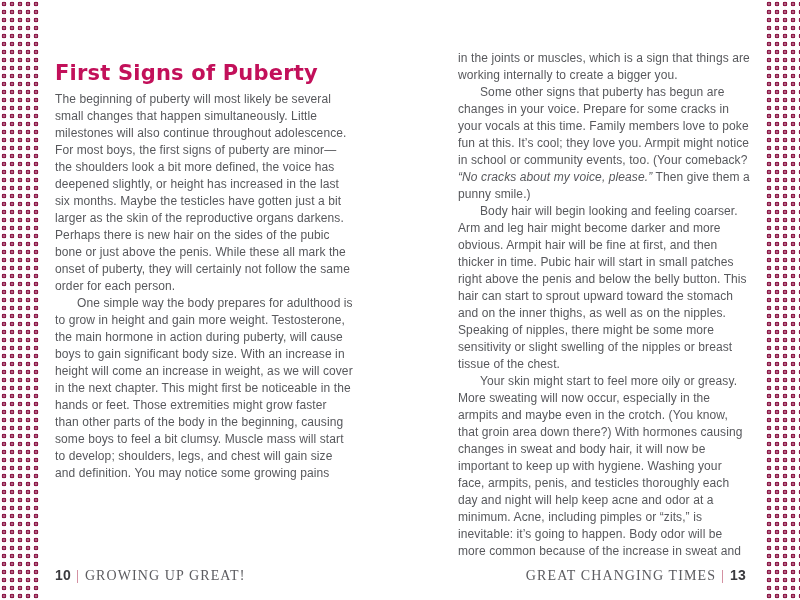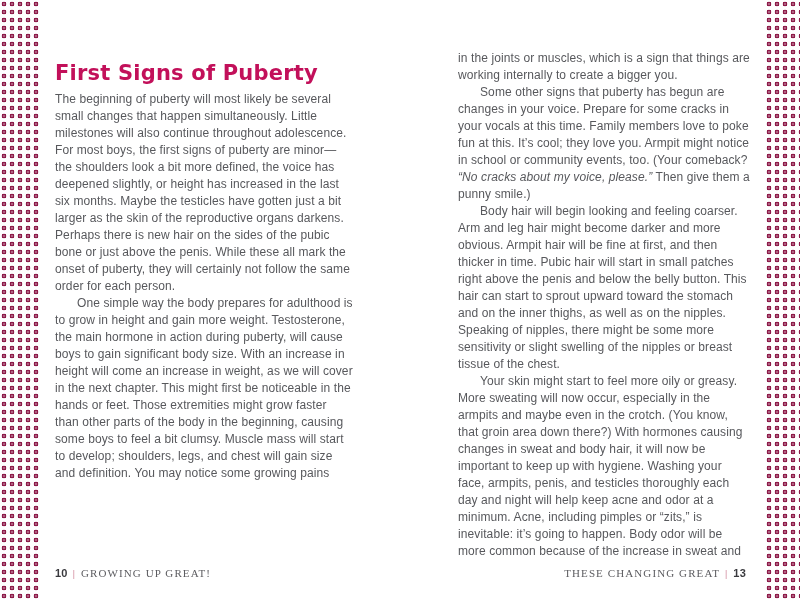--- a/index.html
+++ b/index.html
@@ -33,21 +33,21 @@
     font-family:"DejaVu Sans", sans-serif;
     font-weight:bold;
     color:var(--heading,#C2105A);
     font-size:21px;line-height:24px;
     letter-spacing:0.2px;
     margin:11px 0 6px 0;
   }
   .footer{
     position:absolute;top:567px;
     font-family:"Liberation Serif", serif;
-    font-size:11px;letter-spacing:1.1px;
+    font-size:14px;letter-spacing:1.1px;
     color:var(--footer-text,#5C5C60);
     white-space:nowrap;
   }
   #footer-left{left:55px;}
   #footer-right{right:54px;}
   .footer .pagenum{
     font-family:"Liberation Sans", sans-serif;
     font-weight:bold;letter-spacing:0.2px;
     color:var(--page-number,#3A3A3E);
   }
@@ -73,15 +73,15 @@
       <p class="para indent"><span>Some other signs that puberty has begun are changes in your voice. Prepare for some cracks in your vocals at this time. Family members love to poke fun at this. It’s cool; they love you. Armpit might notice in school or community events, too. (Your comeback? </span><em>“No cracks about my voice, please.”</em><span> Then give them a punny smile.)</span></p>
       <p class="para indent"><span>Body hair will begin looking and feeling coarser. Arm and leg hair might become darker and more obvious. Armpit hair will be fine at first, and then thicker in time. Pubic hair will start in small patches right above the penis and below the belly button. This hair can start to sprout upward toward the stomach and on the inner thighs, as well as on the nipples. Speaking of nipples, there might be some more sensitivity or slight swelling of the nipples or breast tissue of the chest.</span></p>
       <p class="para indent"><span>Your skin might start to feel more oily or greasy. More sweating will now occur, especially in the armpits and maybe even in the crotch. (You know, that groin area down there?) With hormones causing changes in sweat and body hair, it will now be important to keep up with hygiene. Washing your face, armpits, penis, and testicles thoroughly each day and night will help keep acne and odor at a minimum. Acne, including pimples or “zits,” is inevitable: it’s going to happen. Body odor will be more common because of the increase in sweat and</span></p>
     </section>
 
   <footer class="footer" id="footer-left">
     <span class="pagenum">10</span><span class="div">|</span><span class="booktitle">GROWING UP GREAT!</span>
   </footer>
 
   <footer class="footer" id="footer-right">
-    <span class="chaptertitle">THESE CHANGING GREAT</span><span class="div">|</span><span class="pagenum">13</span>
+    <span class="chaptertitle">GREAT CHANGING TIMES</span><span class="div">|</span><span class="pagenum">13</span>
   </footer>
 </main>
 
 </body></html>

